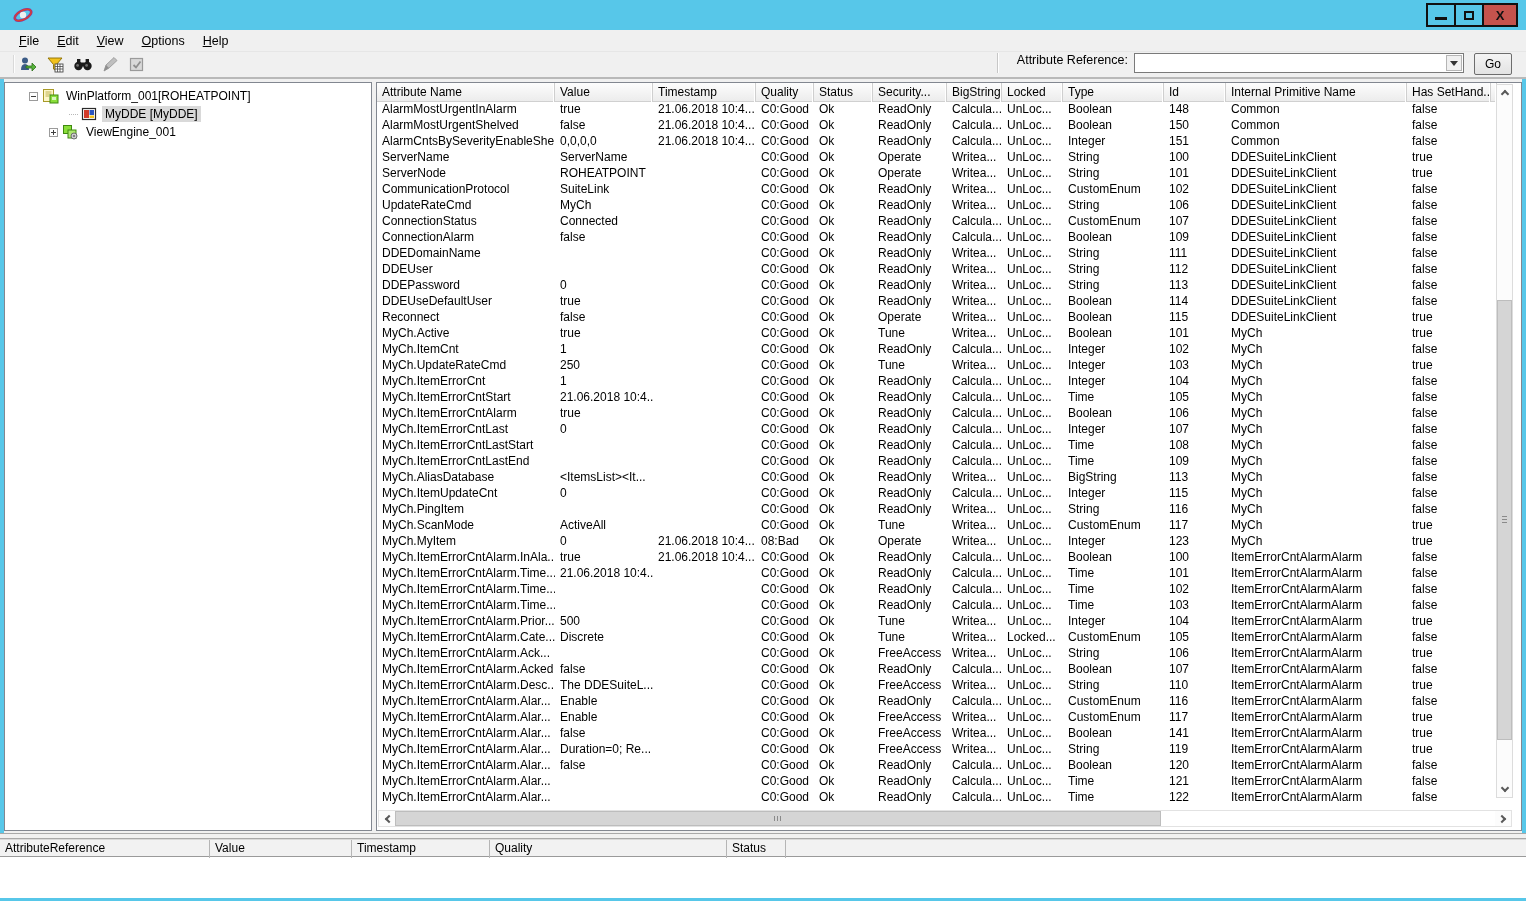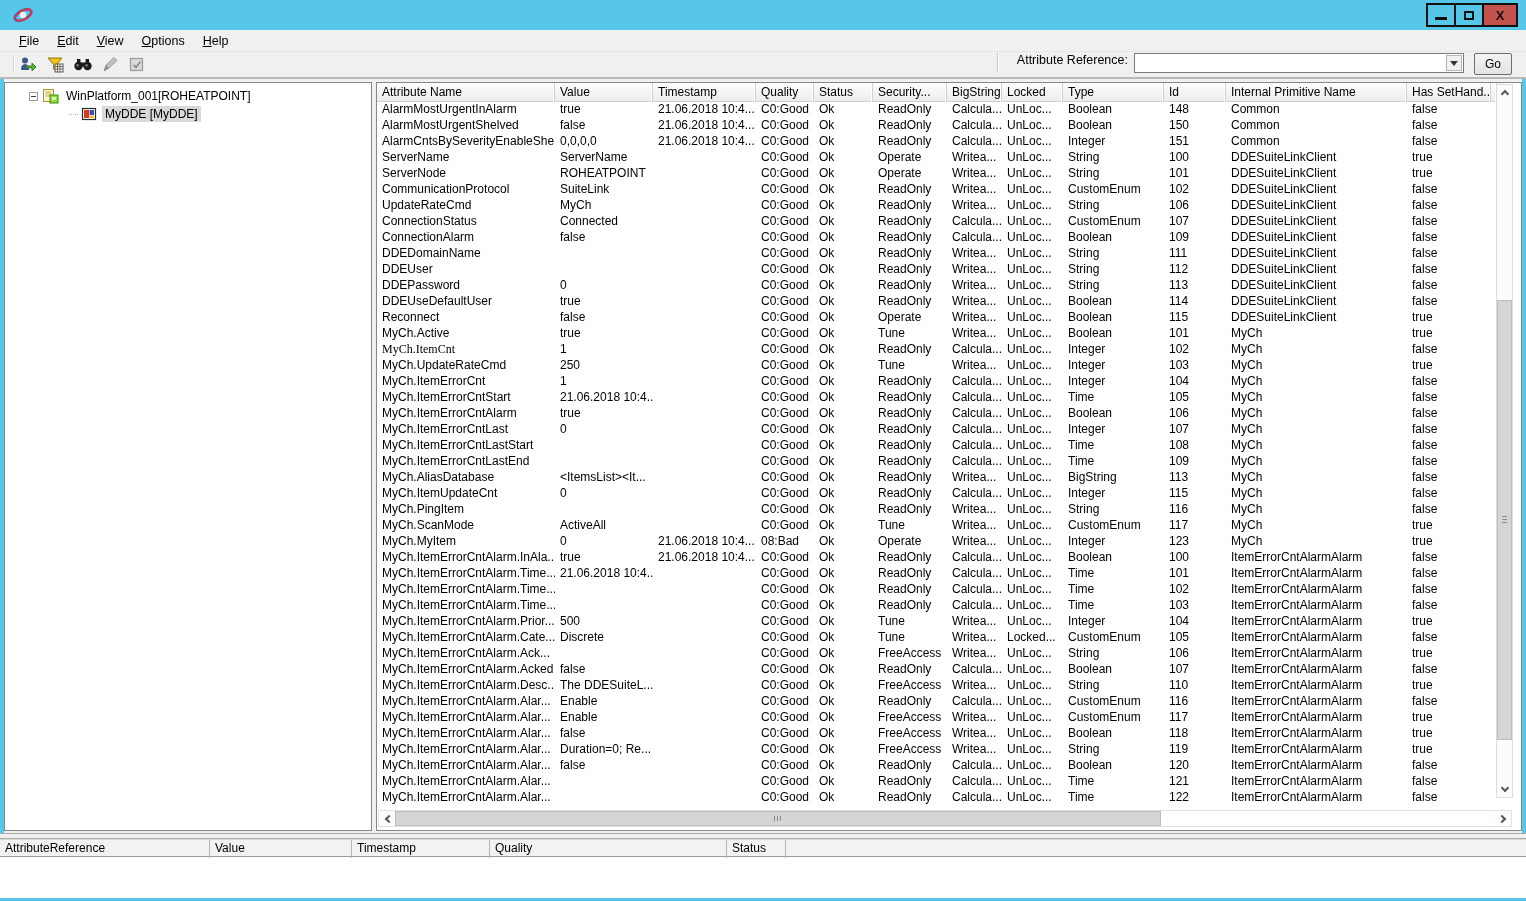--- a/index.html
+++ b/index.html
@@ -196,20 +196,30 @@
         <span style="width:0"></span>
         <span class="exp-space" style="width:0"></span>
         <span class="tree-icon"><svg width="17" height="16" viewBox="0 0 17 16">
             <rect x="1.5" y="2.5" width="13" height="11" fill="#ffffff" stroke="#2b2b2b" stroke-width="1.2"></rect>
             <rect x="3" y="4" width="5" height="8" fill="#d23b2a"></rect>
             <rect x="8.5" y="4" width="4.5" height="5" fill="#2a55c0"></rect>
             <rect x="8.5" y="9.5" width="4.5" height="2.5" fill="#f2c21d"></rect>
           </svg></span>
         <span class="tree-label selected">MyDDE [MyDDE]</span>
       </div>
+      <div class="tree-row" style="padding-left: 44px;">
+        <span class="expander plus"></span>
+        <span class="tree-icon"><svg width="17" height="16" viewBox="0 0 17 16">
+            <rect x="1.5" y="1.5" width="8" height="8" fill="#8ade3a" stroke="#3f8a10" stroke-width="1"></rect>
+            <rect x="6" y="6" width="8" height="8" fill="#aee86e" stroke="#3f8a10" stroke-width="1"></rect>
+            <circle cx="12" cy="12" r="3" fill="#cfcfcf" stroke="#6f6f6f" stroke-width="1"></circle>
+            <circle cx="12" cy="12" r="1.1" fill="#6f6f6f"></circle>
+          </svg></span>
+        <span class="tree-label">ViewEngine_001</span>
+      </div>
     </div>
 
   <div class="attr-panel">
     <div class="grid-header" id="grid-header">
         <div class="hcell" style="width: 178px;">Attribute Name</div>
         <div class="hcell" style="width: 98px;">Value</div>
         <div class="hcell" style="width: 103px;">Timestamp</div>
         <div class="hcell" style="width: 58px;">Quality</div>
         <div class="hcell" style="width: 59px;">Status</div>
         <div class="hcell" style="width: 74px;">Security...</div>
@@ -441,21 +451,21 @@
           <div class="cell" style="width: 74px;">Tune</div>
           <div class="cell" style="width: 55px;">Writea...</div>
           <div class="cell" style="width: 61px;">UnLoc...</div>
           <div class="cell" style="width: 101px;">Boolean</div>
           <div class="cell" style="width: 62px;">101</div>
           <div class="cell" style="width: 181px;">MyCh</div>
           <div class="cell" style="width: 84px;">true</div>
           <div class="cell" style="width: 6px;"></div>
         </div>
         <div class="grid-row">
-          <div class="cell" style="width: 178px; font-family: Liberation Serif, serif;">MyCh.ItemCnt</div>
+          <div class="cell" style="width: 178px;">MyCh.ItemCnt</div>
           <div class="cell" style="width: 98px;">1</div>
           <div class="cell" style="width: 103px;"></div>
           <div class="cell" style="width: 58px;">C0:Good</div>
           <div class="cell" style="width: 59px;">Ok</div>
           <div class="cell" style="width: 74px;">ReadOnly</div>
           <div class="cell" style="width: 55px;">Calcula...</div>
           <div class="cell" style="width: 61px;">UnLoc...</div>
           <div class="cell" style="width: 101px;">Integer</div>
           <div class="cell" style="width: 62px;">102</div>
           <div class="cell" style="width: 181px;">MyCh</div>
@@ -810,21 +820,21 @@
         <div class="grid-row">
           <div class="cell" style="width: 178px;">MyCh.ItemErrorCntAlarm.Alar...</div>
           <div class="cell" style="width: 98px;">false</div>
           <div class="cell" style="width: 103px;"></div>
           <div class="cell" style="width: 58px;">C0:Good</div>
           <div class="cell" style="width: 59px;">Ok</div>
           <div class="cell" style="width: 74px;">FreeAccess</div>
           <div class="cell" style="width: 55px;">Writea...</div>
           <div class="cell" style="width: 61px;">UnLoc...</div>
           <div class="cell" style="width: 101px;">Boolean</div>
-          <div class="cell" style="width: 62px;">118</div>
+          <div class="cell" style="width: 62px;">141</div>
           <div class="cell" style="width: 181px;">ItemErrorCntAlarmAlarm</div>
           <div class="cell" style="width: 84px;">true</div>
           <div class="cell" style="width: 6px;"></div>
         </div>
         <div class="grid-row">
           <div class="cell" style="width: 178px;">MyCh.ItemErrorCntAlarm.Alar...</div>
           <div class="cell" style="width: 98px;">Duration=0; Re...</div>
           <div class="cell" style="width: 103px;"></div>
           <div class="cell" style="width: 58px;">C0:Good</div>
           <div class="cell" style="width: 59px;">Ok</div>

